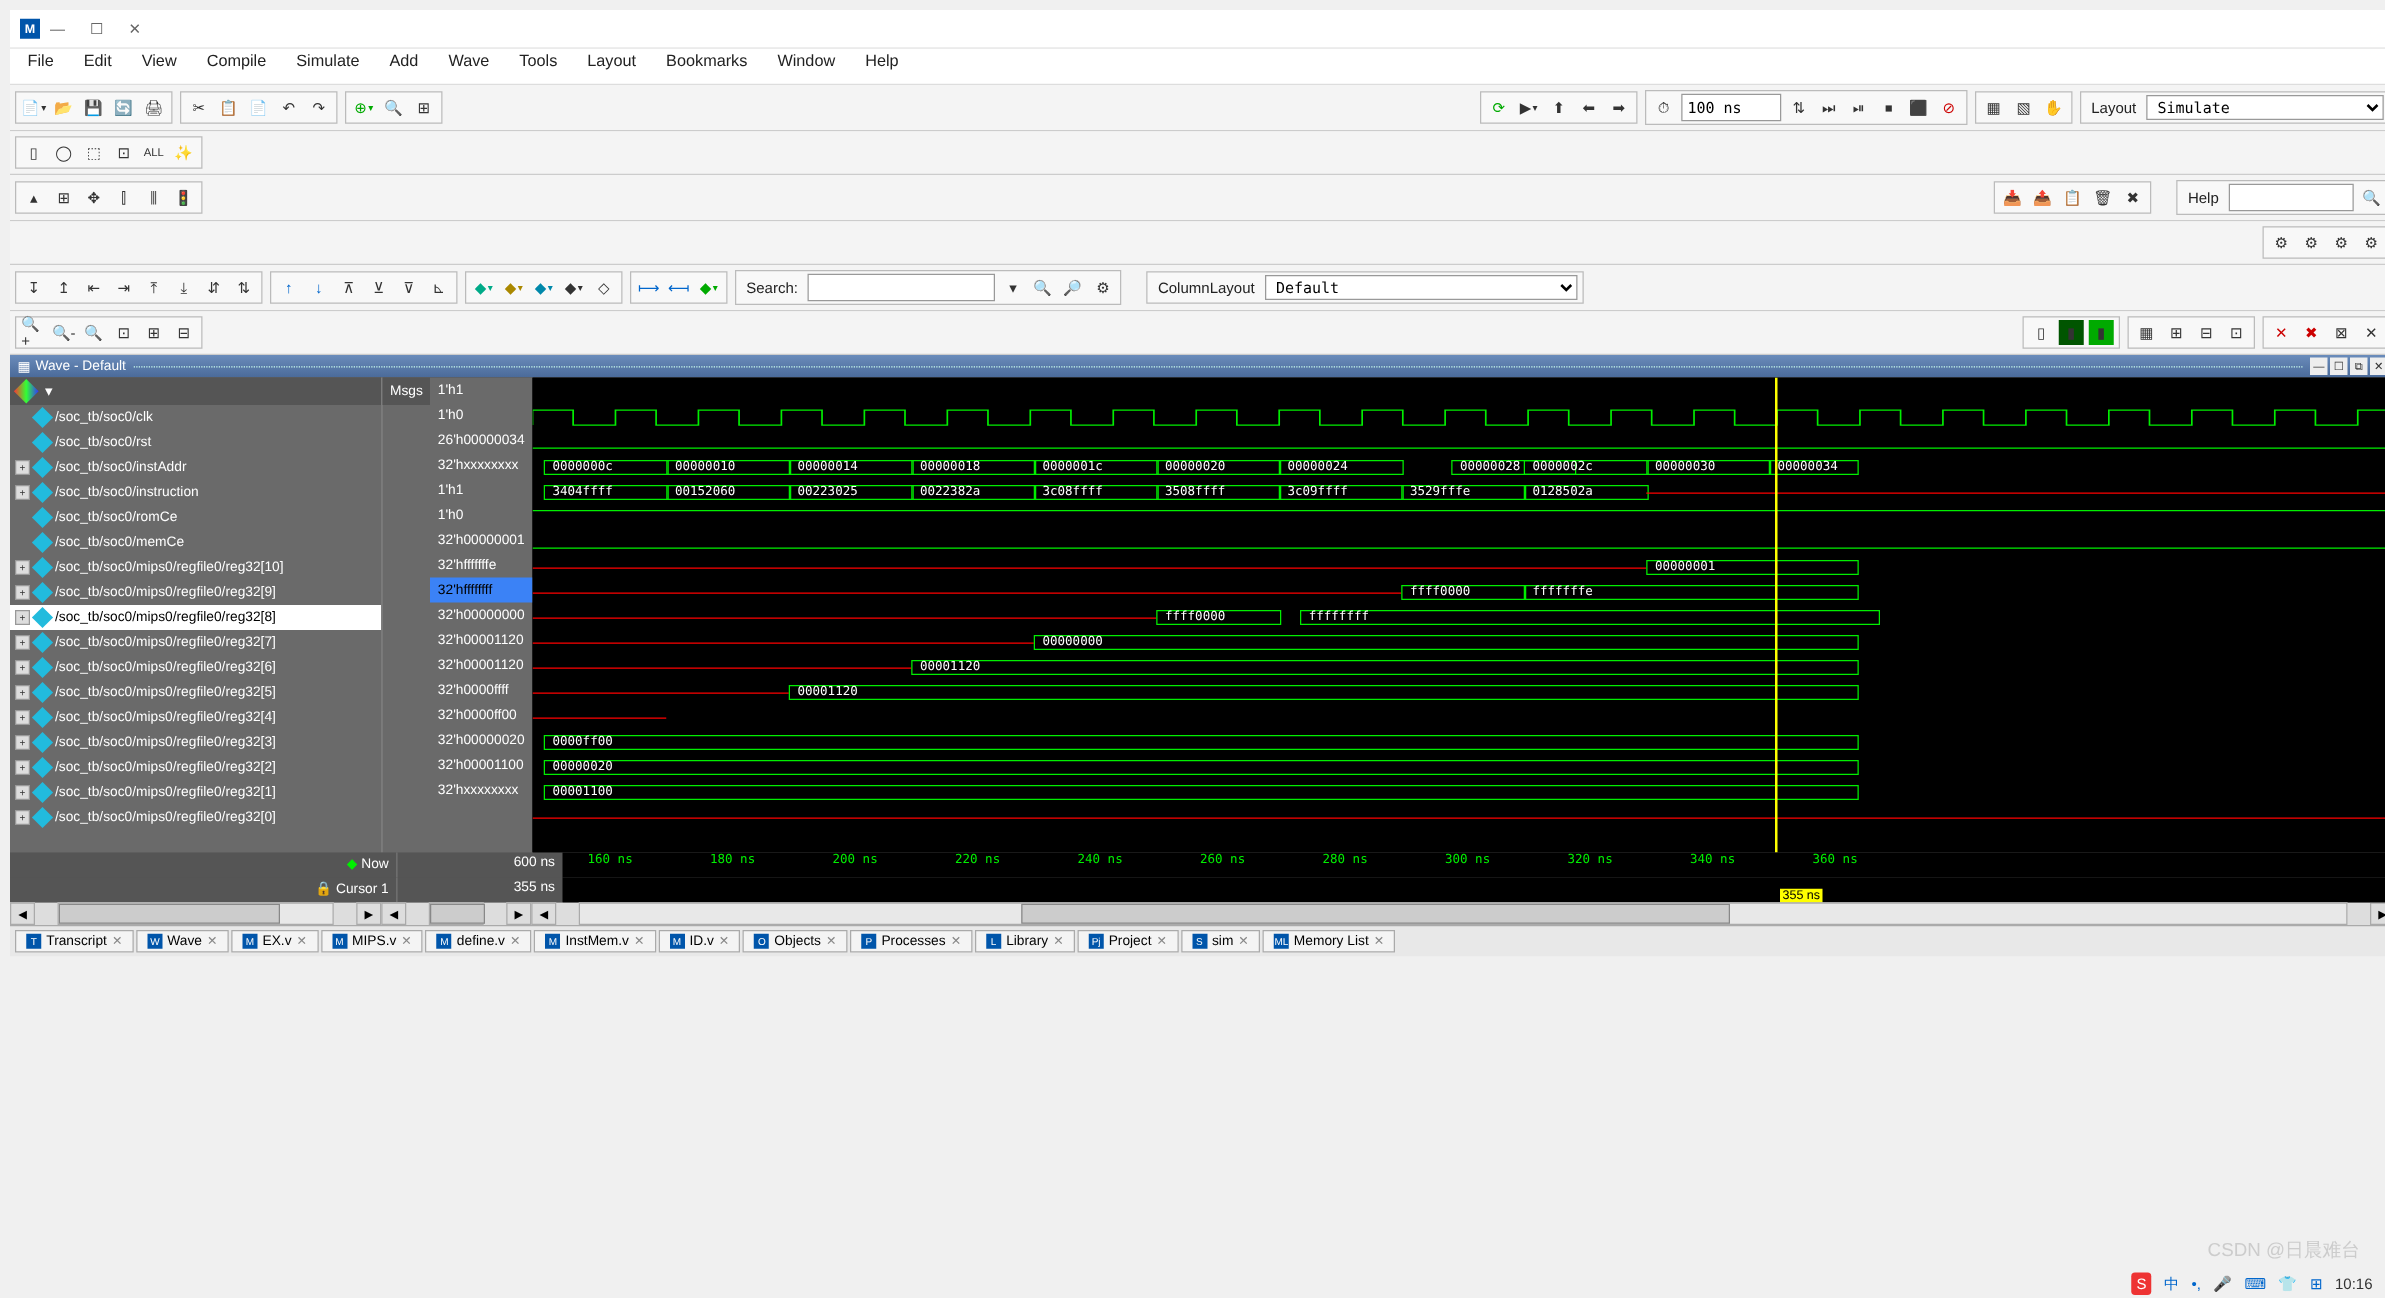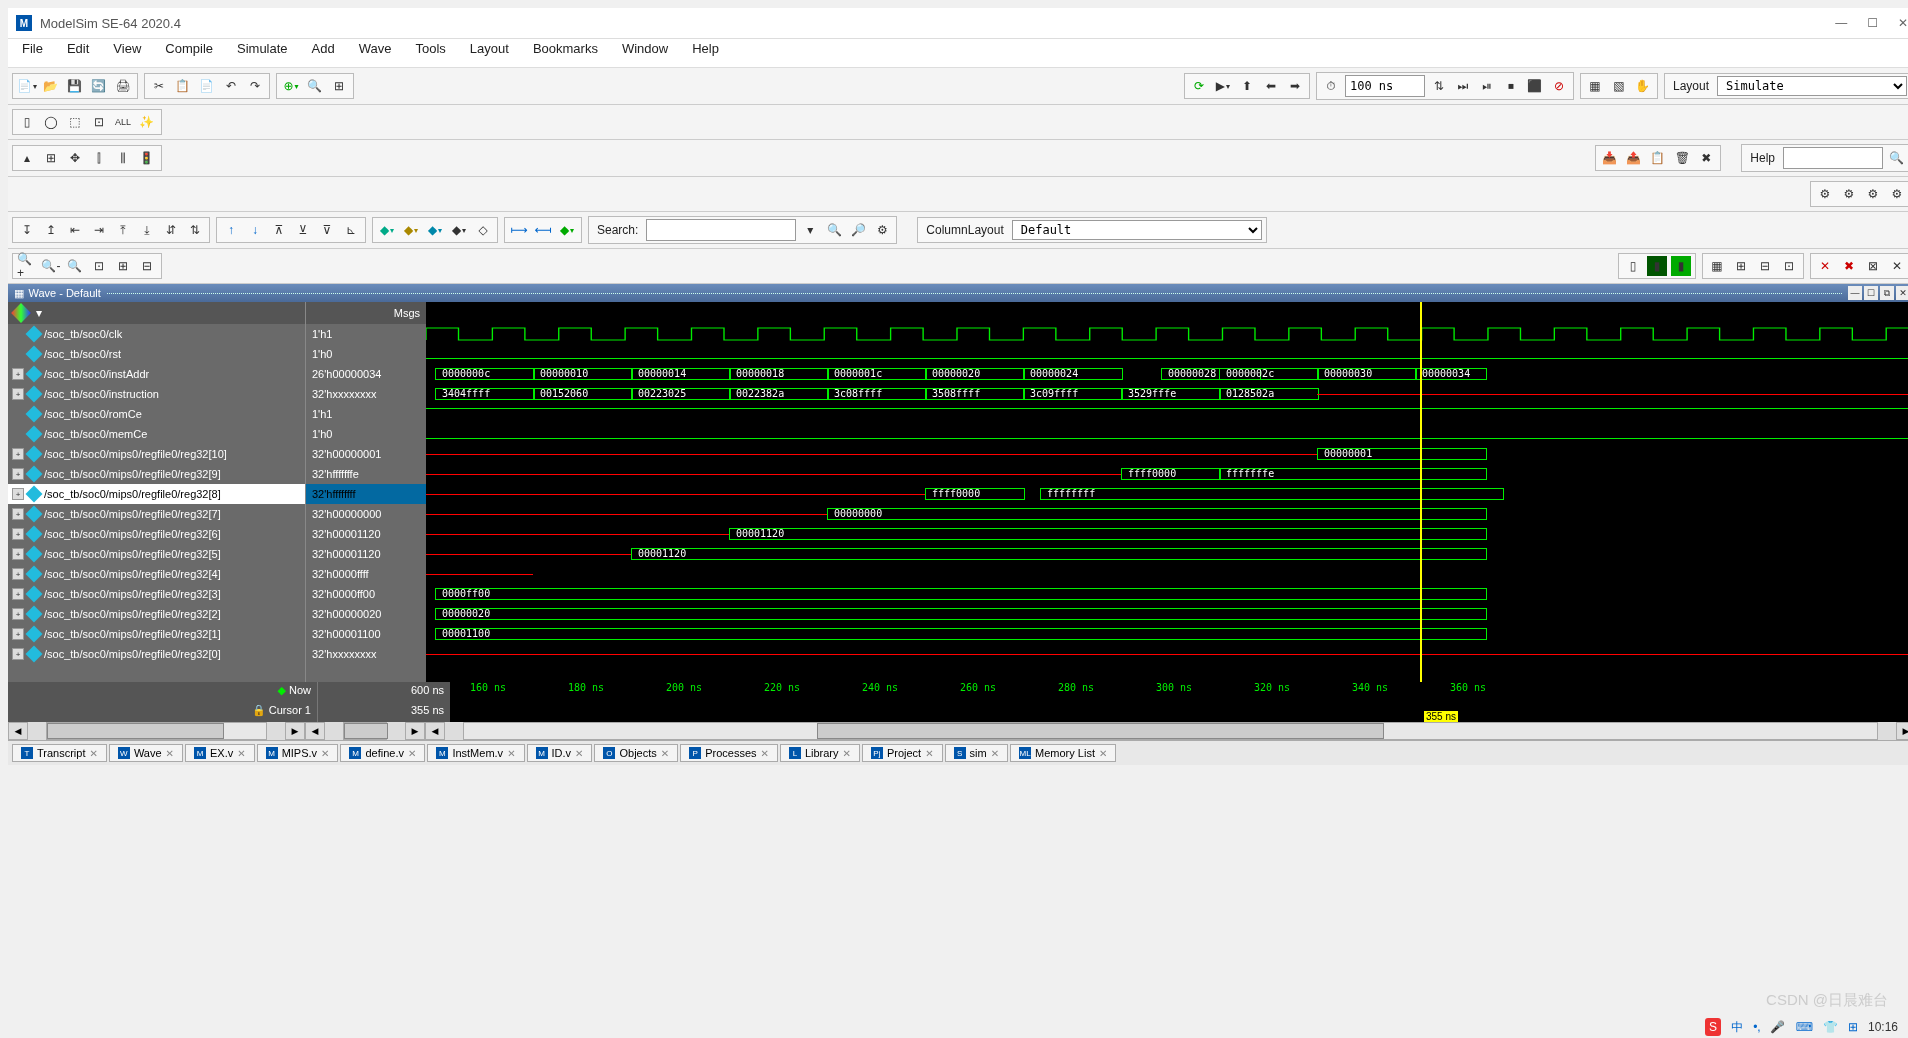--- a/index.html
+++ b/index.html
@@ -21,24 +21,24 @@
 .wave-header .ctls { display: flex; gap: 2px; }
 .wave-header .ctls span { width: 14px; height: 14px; background: #eee; color: #333; font-size: 9px; display: flex; align-items: center; justify-content: center; cursor: pointer; }
 .wave-area { display: flex; height: 380px; background: #000; }
 .sigcol { width: 297px; background: #6a6a6a; display: flex; flex-direction: column; }
 .sigcol-head { height: 22px; background: #555; display: flex; align-items: center; padding: 0 6px; }
 .sigcol-head .dia { width: 14px; height: 14px; background: linear-gradient(45deg,#f33,#3f3,#33f); transform: rotate(45deg); }
 .sigrow { height: 20px; display: flex; align-items: center; padding: 0 4px; gap: 4px; color: #fff; font-size: 11px; white-space: nowrap; overflow: hidden; }
 .sigrow.selected { background: #fff; color: #000; }
 .sigrow .exp { width: 10px; height: 10px; border: 1px solid #999; background: #ddd; color: #333; font-size: 8px; display: flex; align-items: center; justify-content: center; }
 .sigrow .dia { width: 12px; height: 12px; transform: rotate(45deg); background: #2bd; display: inline-block; }
-.msgcol { width: 120px; background: #6a6a6a; border-left: 1px solid #888; display: flex; flex-direction: column; }
+.msgcol { width: 120px; background: #6a6a6a; border-left: 1px solid #888; display: flex; flex-direction: row; }
 .msgcol-head { height: 22px; background: #555; color: #fff; font-size: 11px; display: flex; align-items: center; justify-content: flex-end; padding: 0 6px; }
 .msgrow { height: 20px; color: #fff; font-size: 11px; padding: 0 6px; display: flex; align-items: center; }
-.msgrow.selected { background: #0369a1; color: #000; }
+.msgrow.selected { background: #3b82f6; color: #000; }
 .wavecol { flex: 1; background: #000; position: relative; overflow: hidden; }
 .cursor-line { position: absolute; top: 0; bottom: 0; width: 2px; background: #ff0; left: 994px; z-index: 5; }
 .waverow { height: 20px; position: relative; border-bottom: 0px solid #111; }
 .clk-wave { position: absolute; inset: 2px 0; }
 .clk-wave svg { width: 100%; height: 100%; }
 .bus { position: absolute; left: 0; right: 0; top: 4px; bottom: 4px; }
 .bus-seg { position: absolute; top: 0; bottom: 0; border: 1px solid #0e0; }
 .bus-seg::before, .bus-seg::after { content: ""; position: absolute; top: 0; bottom: 0; width: 4px; }
 .bus-seg span { position: absolute; left: 6px; top: -1px; color: #fff; font-size: 10px; font-family: monospace; }
 .redline { position: absolute; left: 0; right: 0; top: 50%; height: 1px; background: #f00; }
@@ -61,21 +61,20 @@
 .tab .ico { width: 12px; height: 12px; background: #05a; color: #fff; font-size: 8px; display: flex; align-items: center; justify-content: center; }
 .sysbar { position: absolute; right: 10px; bottom: 2px; display: flex; gap: 10px; align-items: center; font-size: 12px; color: #06c; }
 .watermark { position: absolute; right: 20px; bottom: 28px; color: #ccc; font-size: 15px; }
 .sep { width: 8px; }
 </style>
 </head>
 <body>
 
 <div class="titlebar">
   <div class="logo">M</div>
-  <div class="title">ModelSim SE-64 2020.4</div>
   <div class="winbtns">
     <span>—</span>
     <span>☐</span>
     <span>✕</span>
   </div>
 </div>
 
 <div class="menubar" id="menubar">
     <span>File</span>
     <span>Edit</span>

